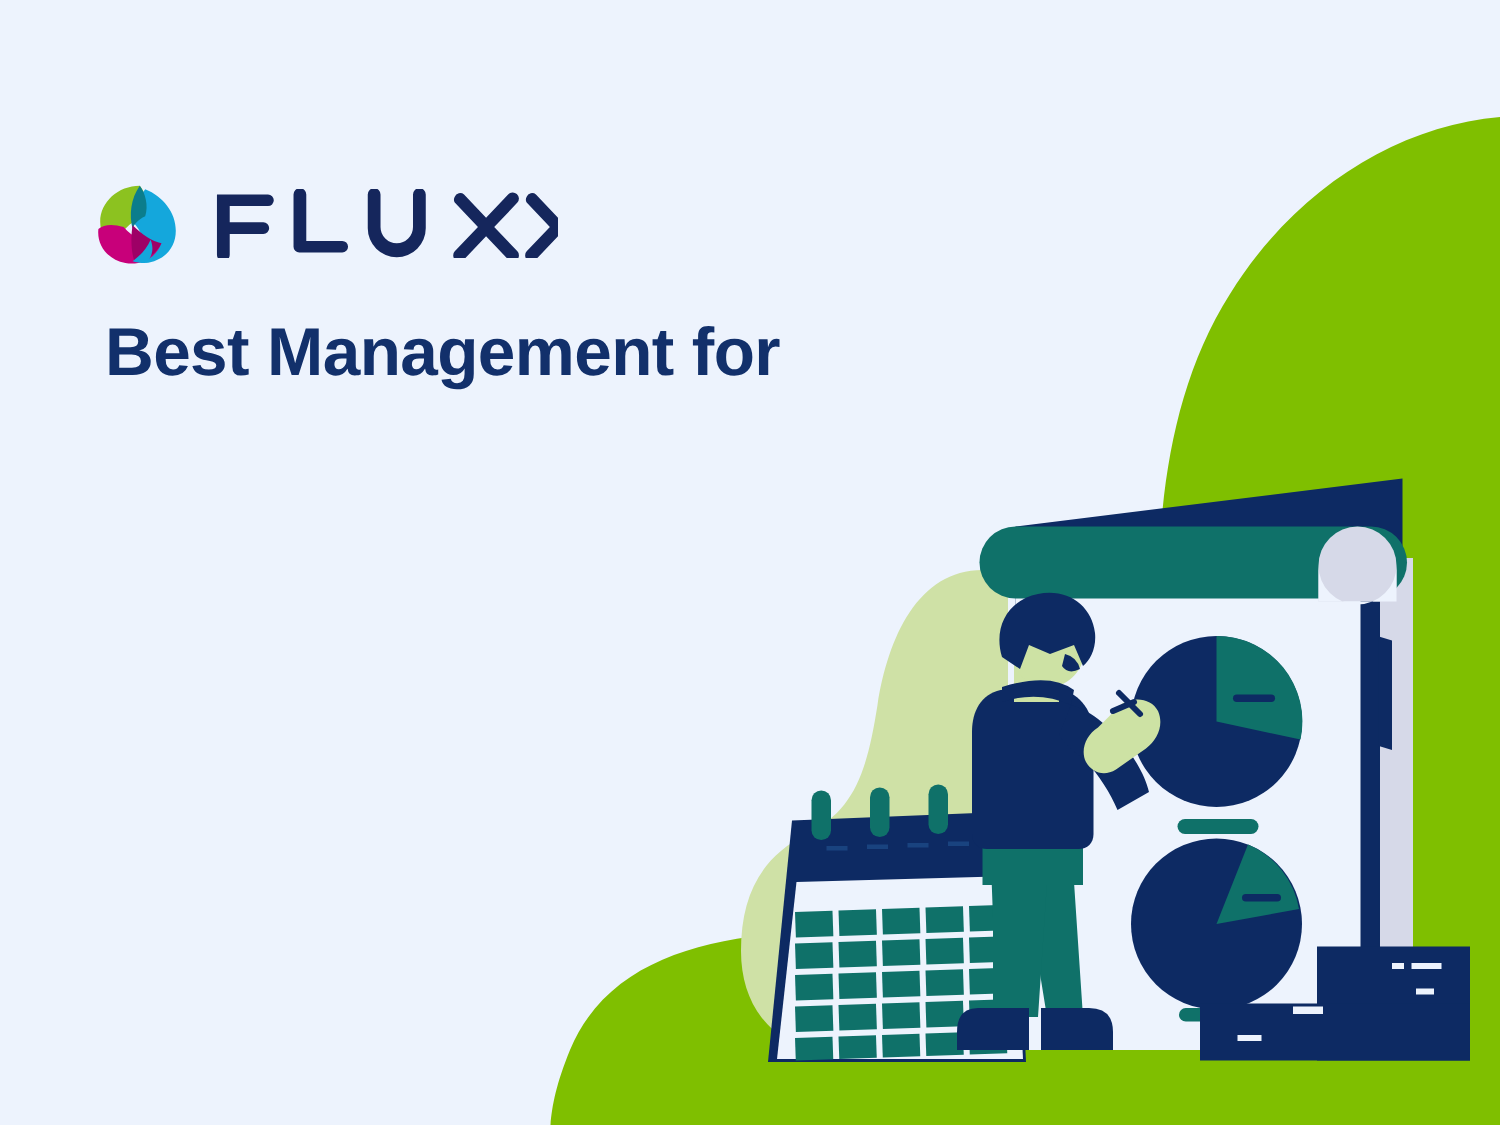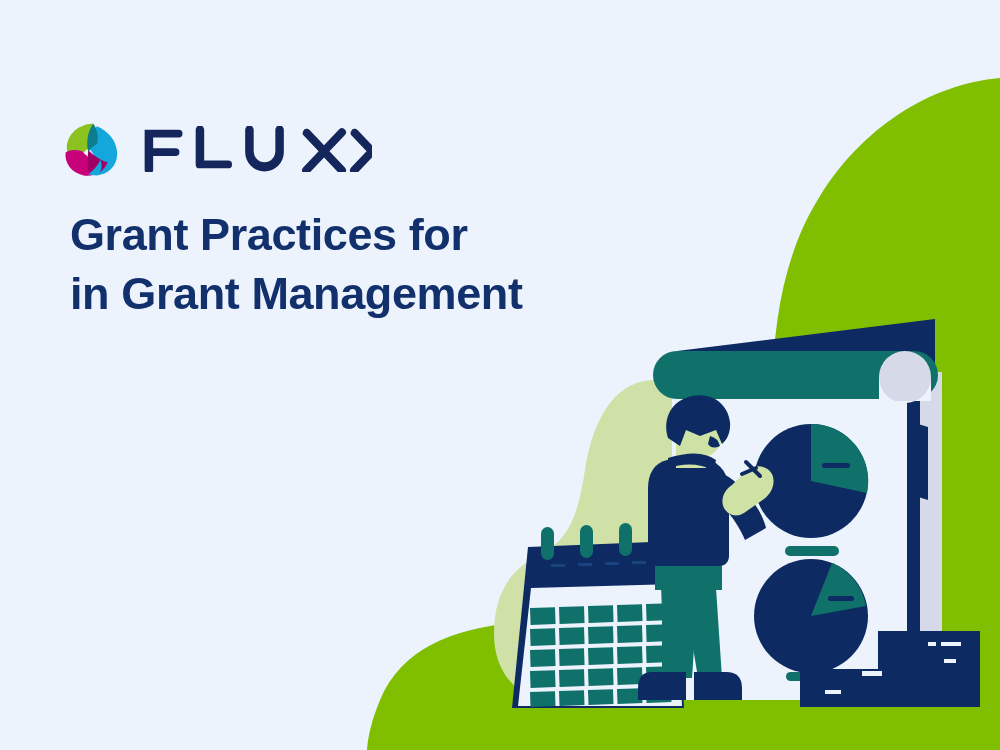--- a/index.html
+++ b/index.html
@@ -268,17 +268,16 @@
         <path d="M211,6 a5,5 0 0 1 8,-2 l19,20 l19,-20 a5,5 0 0 1 8,7 l-20,21 l20,21 a5,5 0 0 1 -8,7 l-19,-20 l-19,20 a5,5 0 0 1 -8,-7 l20,-21 l-20,-21 a5,5 0 0 1 0,-5 Z"></path>
       </g>
       <g fill="#15265c">
 
         <path d="M283,6 a5,5 0 0 1 8,-2 l19,20 l19,-20 a5,5 0 0 1 8,7 l-20,21 l20,21 a5,5 0 0 1 -8,7 l-19,-20 l-19,20 a5,5 0 0 1 -8,-7 l20,-21 l-20,-21 a5,5 0 0 1 0,-5 Z" transform="translate(-10,0)"></path>
       </g>
     </svg>
   </div>
 
   <h1 id="headline">
-    <span class="hl-line">Grant Practices for</span>
-    <span class="hl-line">in Grant Management</span>
+    <span class="hl-line">Best Management for</span>
   </h1>
 
 </div>
 
 </body></html>

